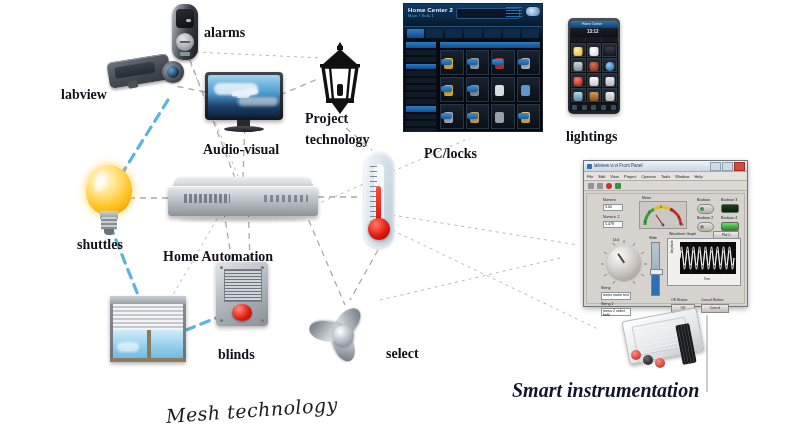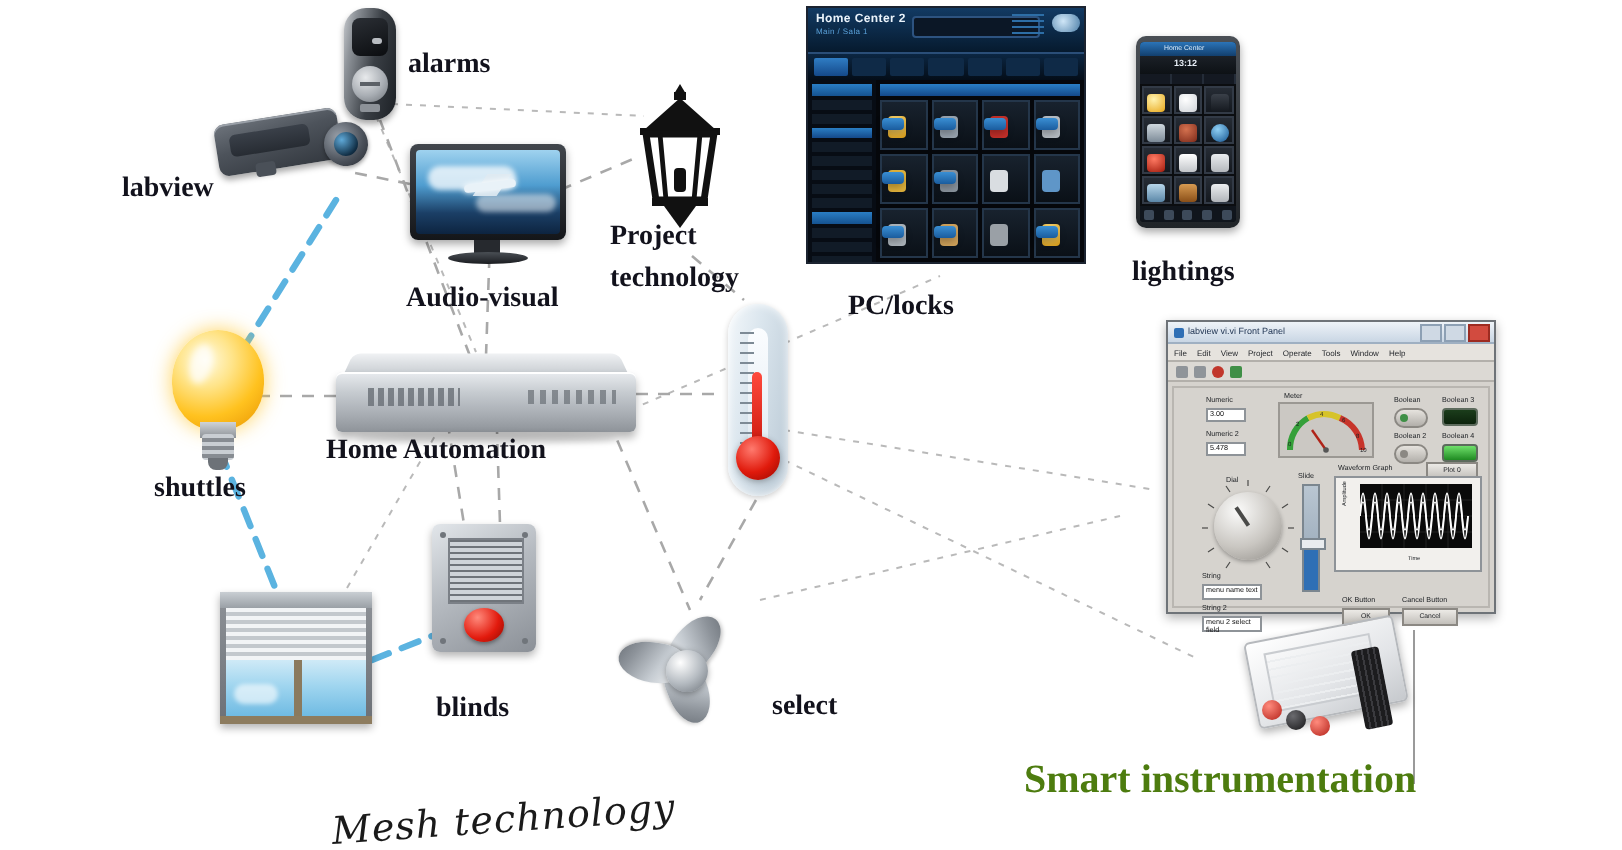--- a/index.html
+++ b/index.html
@@ -2,21 +2,21 @@
 <html><head>
 <meta charset="utf-8">
 <style>
   html,body{margin:0;padding:0;background:#fff;}
   body{width:811px;height:425px;position:relative;overflow:hidden;
        font-family:"Liberation Serif",serif;-webkit-font-smoothing:antialiased;}
   .stage{position:absolute;left:0;top:0;width:811px;height:425px;}
   .node{position:absolute;}
   .lbl{position:absolute;font-family:"Liberation Serif",serif;font-weight:bold;
        color:#12121c;white-space:nowrap;line-height:1.05;}
-  .lbl.big{font-size:20px;color:#4d7c0f;}
+  .lbl.big{font-size:20px;color:#0f172a;font-style:italic;}
   .lbl.med{font-size:14px;}
   .script{position:absolute;font-family:"DejaVu Serif",serif;font-style:italic;
           font-size:19px;color:#1a1a1a;letter-spacing:.5px;
           transform:rotate(-4deg);transform-origin:left center;white-space:nowrap;}
   svg.links{position:absolute;left:0;top:0;width:811px;height:425px;pointer-events:none;}
 
   
   
   .cam-body{position:absolute;left:0;top:8px;width:62px;height:26px;border-radius:5px;
     background:linear-gradient(170deg,#6e747c 0%,#4d535b 42%,#33383f 100%);
@@ -369,21 +369,21 @@
   <div class="node" style="left:168px;top:176px;width:152px;height:48px;">
     <div class="hub">
       <div class="hub-top"></div>
       <div class="hub-face">
         <div class="hub-logo"></div>
         <div class="hub-ports"></div>
       </div>
       <div class="hub-shadow"></div>
     </div>
   </div>
-  <div class="lbl med" style="left:163px;top:219px;">Home Automation</div>
+  <div class="lbl med" style="left:163px;top:250px;">Home Automation</div>
 
   <div class="node" style="left:364px;top:152px;width:32px;height:98px;">
     <div class="th">
       <div class="th-tube"></div>
       <div class="th-sc"></div>
       <div class="th-hg"></div>
       <div class="th-b"></div>
     </div>
   </div>
 

